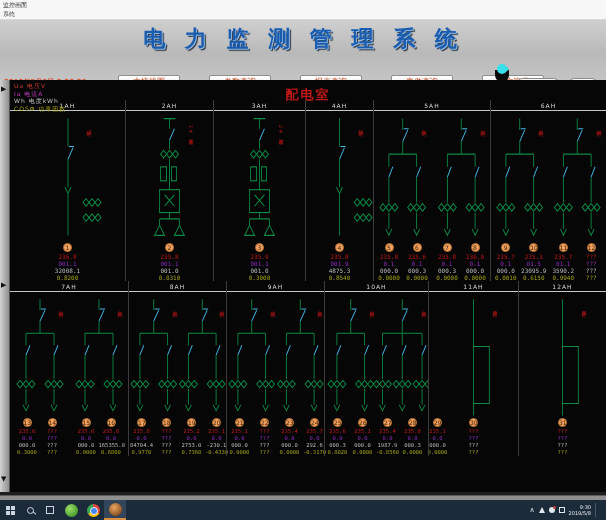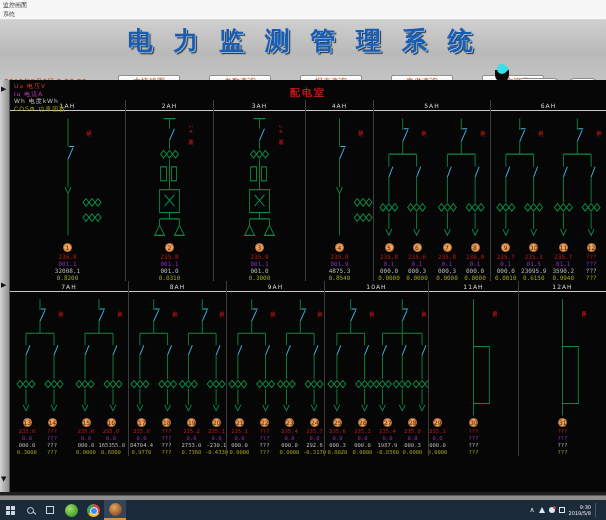--- a/index.html
+++ b/index.html
@@ -8,21 +8,21 @@
   .app { position:relative; width:606px; height:520px; }
 
   
   .titlebar { height:20px; background:#f7f7f7; border-bottom:1px solid #d8d8d8; }
   .titlebar .wt { font-size:6px; color:#333; padding:1px 0 0 3px; line-height:8px; }
   .titlebar .wm { font-size:6px; color:#444; padding-left:3px; line-height:9px; }
 
   
   .header { position:relative; height:60px;
     background:linear-gradient(#cfcfcf,#b9b9b9 55%,#c4c4c4); }
-  .apptitle { text-align:center; padding-top:4px; font-size:25px; font-weight:bold;
+  .apptitle { text-align:center; padding-top:4px; font-size:22px; font-weight:bold;
     letter-spacing:6px; color:#1a5cb0;
     text-shadow:1px 1px 0 #8fb6e0, 2px 2px 1px #26303a; }
   .hdrdate { position:absolute; left:4px; top:57px; font-size:7px; font-weight:bold;
     color:#e05230; white-space:nowrap; }
   .navrow { position:absolute; left:118px; top:55px; display:flex; gap:29px; }
   .navbtn { width:62px; height:14px; font-size:8px; color:#c24a1e;
     background:linear-gradient(#ffffff,#e2e2e2); border:1px solid #8f8f8f;
     border-radius:2px; font-family:"DejaVu Sans",sans-serif; line-height:12px; }
   .dropwrap { position:absolute; right:96px; top:44px; width:16px; height:18px; }
   .dropbase { position:absolute; left:1px; bottom:0; width:14px; height:12px;
@@ -36,21 +36,21 @@
   .exitbtn { right:8px; }
 
   
   .main { position:relative; height:412px; background:#060606; }
   .leftstrip { position:absolute; left:0; top:0; width:10px; height:100%;
     background:linear-gradient(90deg,#d2d2d2,#8e8e8e); border-right:1px solid #555; z-index:5; }
   .sarrow { position:absolute; left:1px; font-size:7px; color:#111; line-height:7px; }
   .legend { position:absolute; left:14px; top:2px; z-index:4; }
   .legend div { font-size:6px; line-height:7.5px; letter-spacing:1px; }
   .roomtitle { position:absolute; left:0; right:0; top:6px; text-align:center;
-    font-size:10px; font-weight:bold; letter-spacing:2px; color:#c01818; z-index:3;padding-left:10px; }
+    font-size:13px; font-weight:bold; letter-spacing:2px; color:#c01818; z-index:3;padding-left:10px; }
   .rows { position:absolute; left:10px; top:20px; width:596px; }
   .srow { display:flex; }
   .bay { position:relative; border-left:1px solid #3c3c3c; }
   .srow .bay:first-child { border-left:none; }
   .blabel { height:11px; border-bottom:1px solid #c9c9c9; color:#d8d8d8;
     font-size:6px; text-align:center; line-height:11px; letter-spacing:1px; }
   .dwrap { position:relative; }
   .row1 .dwrap { height:132px; }
   .row2 .dwrap { height:126px; }
   .dwrap svg { width:100%; height:100%; display:block; }

